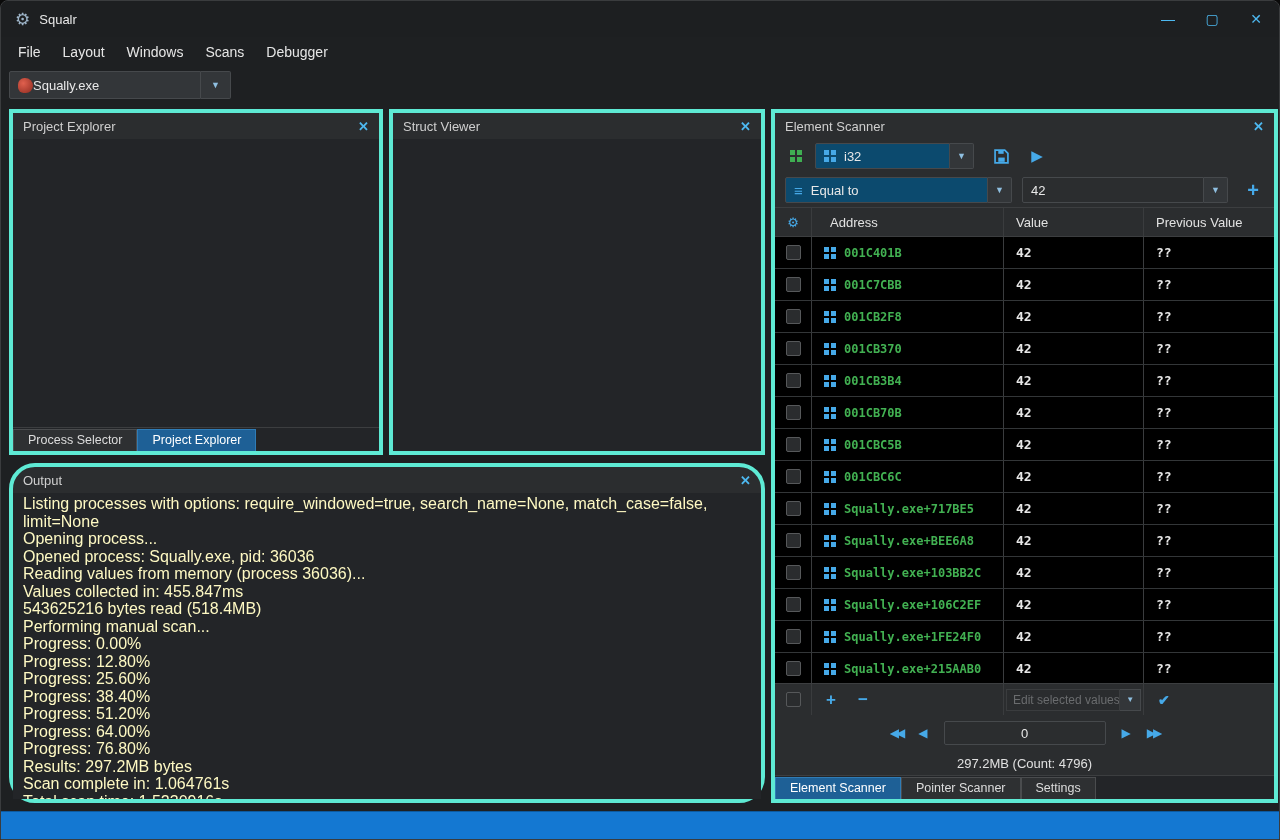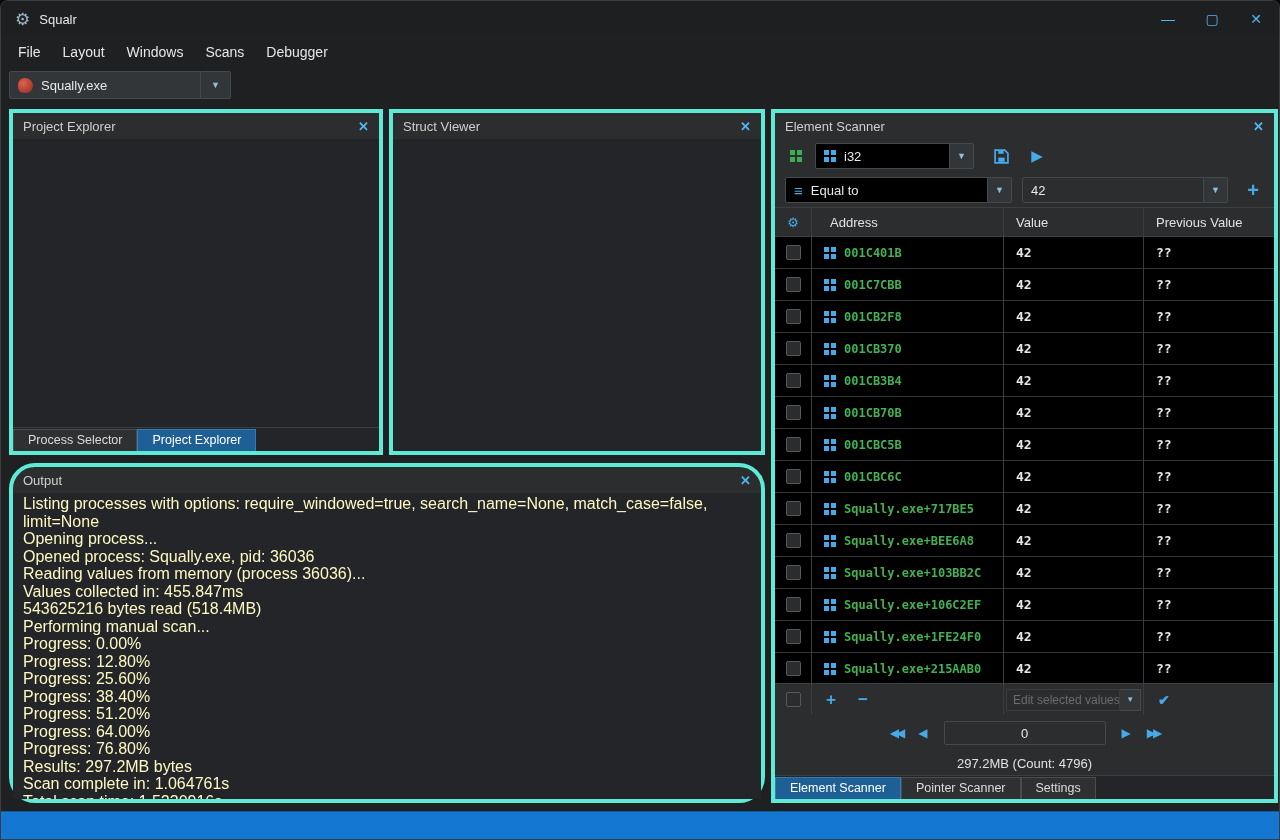--- a/index.html
+++ b/index.html
@@ -15,21 +15,21 @@
   .win-controls { margin-left:auto; display:flex; gap:26px; align-items:center; }
   .win-btn { color:#4db8f0; font-size:14px; width:18px; text-align:center; cursor:default; }
 
   
   .menubar { height:30px; display:flex; align-items:center; padding:0 6px; background:#1e2022; flex:0 0 auto; }
   .menu-item { color:#e6e6e6; font-size:14px; padding:4px 11px; }
 
   
   .process-row { height:36px; display:flex; align-items:center; padding:2px 8px; flex:0 0 auto; }
   .proc-select { width:192px; height:28px; background:#333639; border:1px solid #46494c;
-                 display:flex; align-items:center; padding:0 8px; gap:8px; border-radius:2px 0 0 2px; }
+                 display:flex; align-items:center; padding:0 8px; gap:0; border-radius:2px 0 0 2px; }
   .proc-icon { width:15px; height:15px; border-radius:45% 55% 50% 40%;
                background:radial-gradient(circle at 35% 35%, #e0604e, #8e2b20); flex:0 0 auto; }
   .proc-name { color:#e8e8e8; font-size:13px; }
   .dd-btn { width:30px; height:28px; background:#333639; border:1px solid #46494c; border-left:none;
             display:flex; align-items:center; justify-content:center; color:#8fbfe0; font-size:9px;
             border-radius:0 2px 2px 0; }
 
   
   .main { flex:1 1 auto; display:grid; grid-template-columns:374px 376px 1fr;
           grid-template-rows:346px 1fr; gap:8px 6px; padding:6px 8px 8px; min-height:0; }
@@ -49,21 +49,21 @@
   .tab { height:22px; line-height:21px; padding:0 14px; font-size:12.5px; color:#dcdcdc;
          background:#2e3032; border:1px solid #4a4c4e; border-bottom:none; }
   .tab.active { background:#1e6096; border-color:#2f7cb6; color:#ffffff; }
 
   
   .log { padding:2px 10px; font-size:16px; line-height:17.5px; color:#fef9c3; overflow:hidden; }
 
   
   .scan-toolbar { flex:0 0 auto; display:flex; align-items:center; padding:3px 10px; height:34px; gap:0; }
   .icon-btn { display:flex; align-items:center; justify-content:center; width:22px; height:22px; }
-  .combo { height:26px; background:#000000; border:1px solid #46494c; display:flex; align-items:center;
+  .combo { height:26px; background:#0c4a6e; border:1px solid #46494c; display:flex; align-items:center;
            padding:4px 8px; gap:8px; color:#e8e8e8; font-size:13px; border-radius:2px 0 0 2px; }
   .combo-arrow { width:24px; height:26px; background:#333639; border:1px solid #46494c; border-left:none;
                  display:flex; align-items:center; justify-content:center; color:#8fbfe0; font-size:9px;
                  border-radius:0 2px 2px 0; }
   .txt-input { height:26px; background:#2b2d2f; border:1px solid #46494c; color:#e8e8e8;
                font-size:13px; display:flex; align-items:center; padding:0 8px; border-radius:2px 0 0 2px; }
   .blue { color:#46a9e8; }
   .grid4 { display:inline-grid; grid-template-columns:5px 5px; grid-template-rows:5px 5px; gap:2px; }
   .grid4 i { background:#46a9e8; display:block; }
   .grid4.green i { background:#3fae52; }

